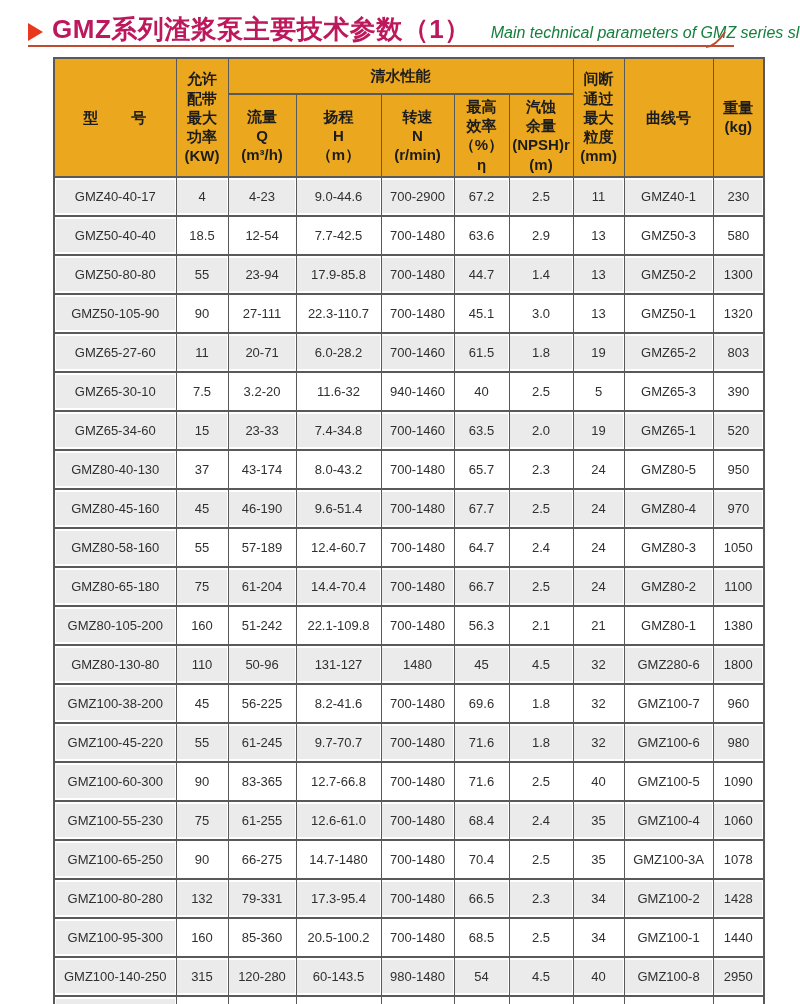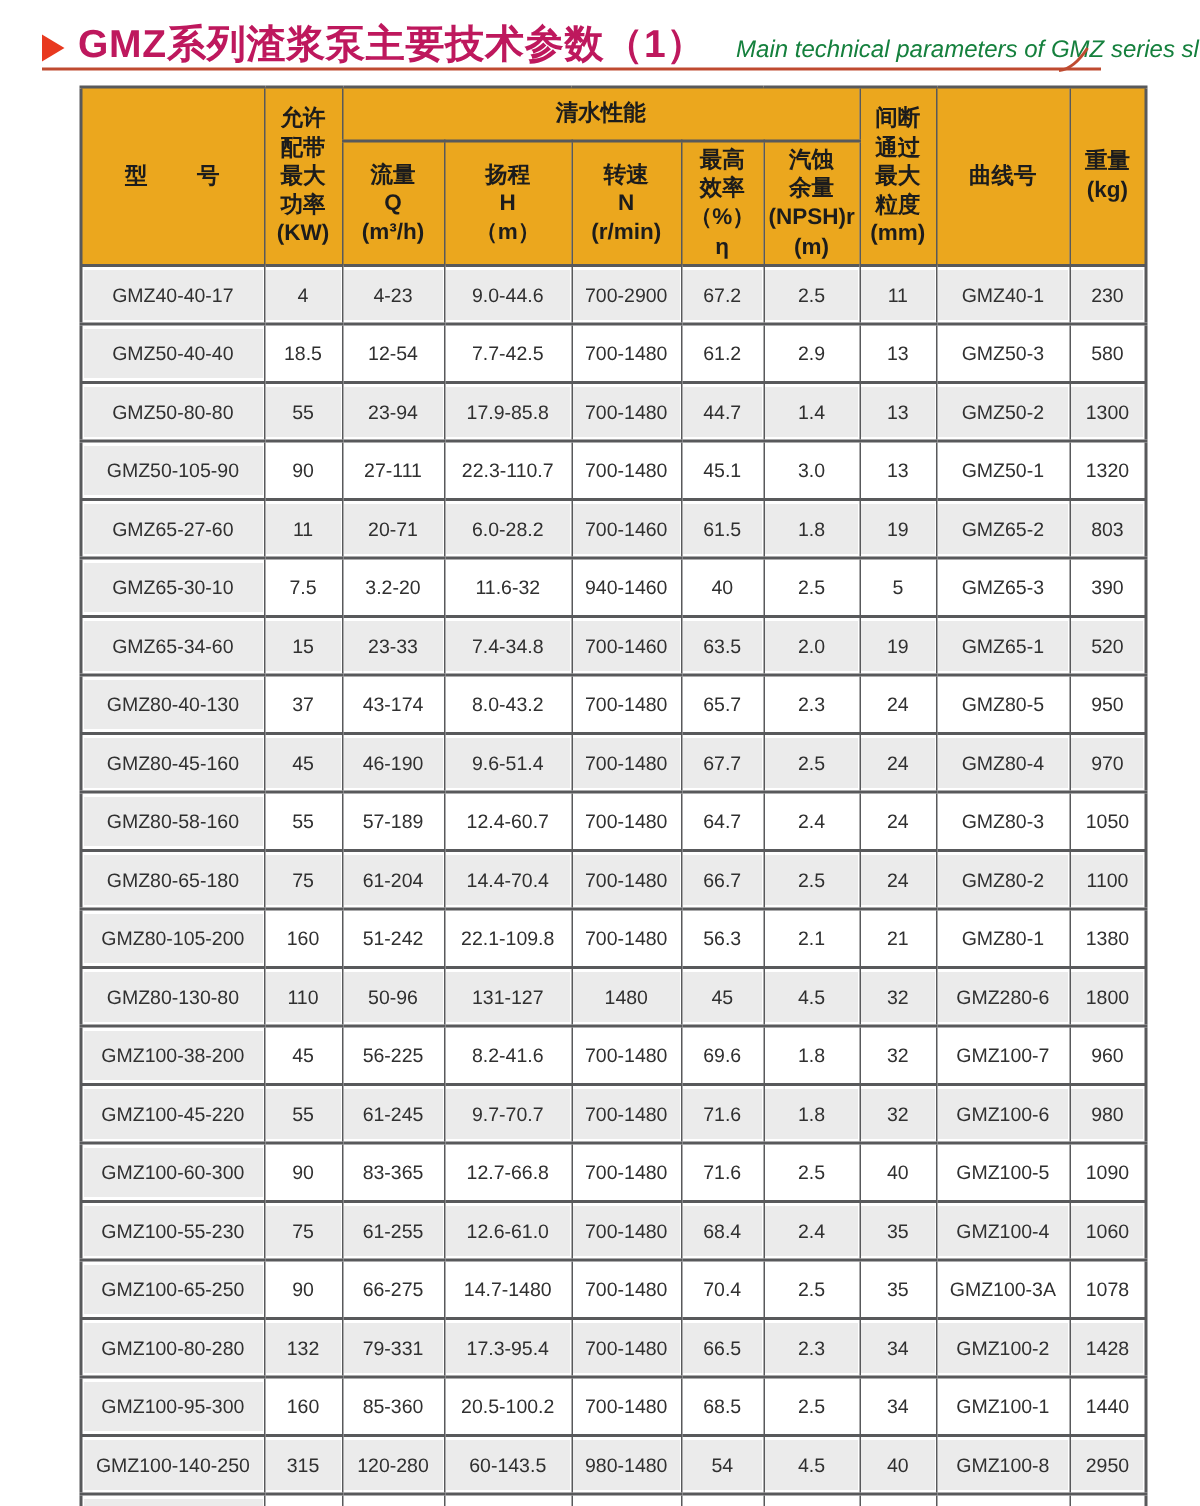--- a/index.html
+++ b/index.html
@@ -179,21 +179,21 @@
           <td>11</td>
           <td>GMZ40-1</td>
           <td>230</td>
         </tr>
         <tr>
           <td class="model-col">GMZ50-40-40</td>
           <td>18.5</td>
           <td>12-54</td>
           <td>7.7-42.5</td>
           <td>700-1480</td>
-          <td>61.2</td>
+          <td>63.6</td>
           <td>2.9</td>
           <td>13</td>
           <td>GMZ50-3</td>
           <td>580</td>
         </tr>
         <tr class="odd">
           <td class="model-col">GMZ50-80-80</td>
           <td>55</td>
           <td>23-94</td>
           <td>17.9-85.8</td>

